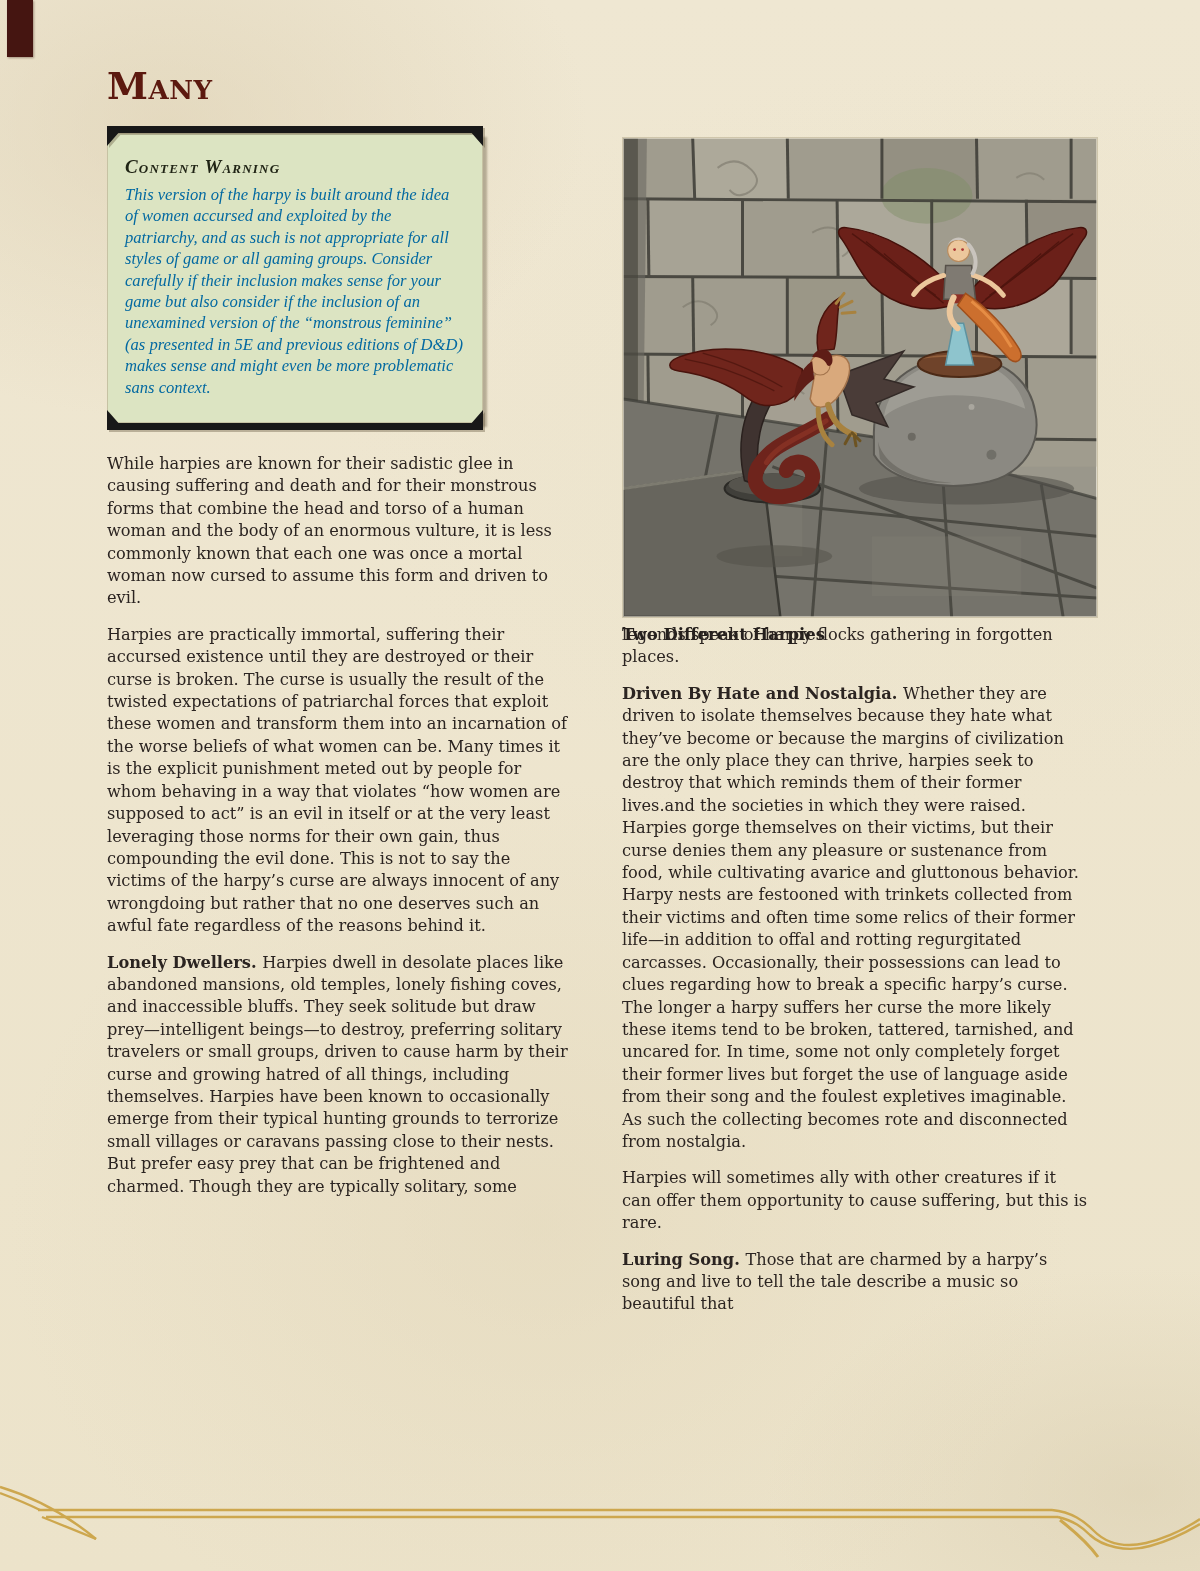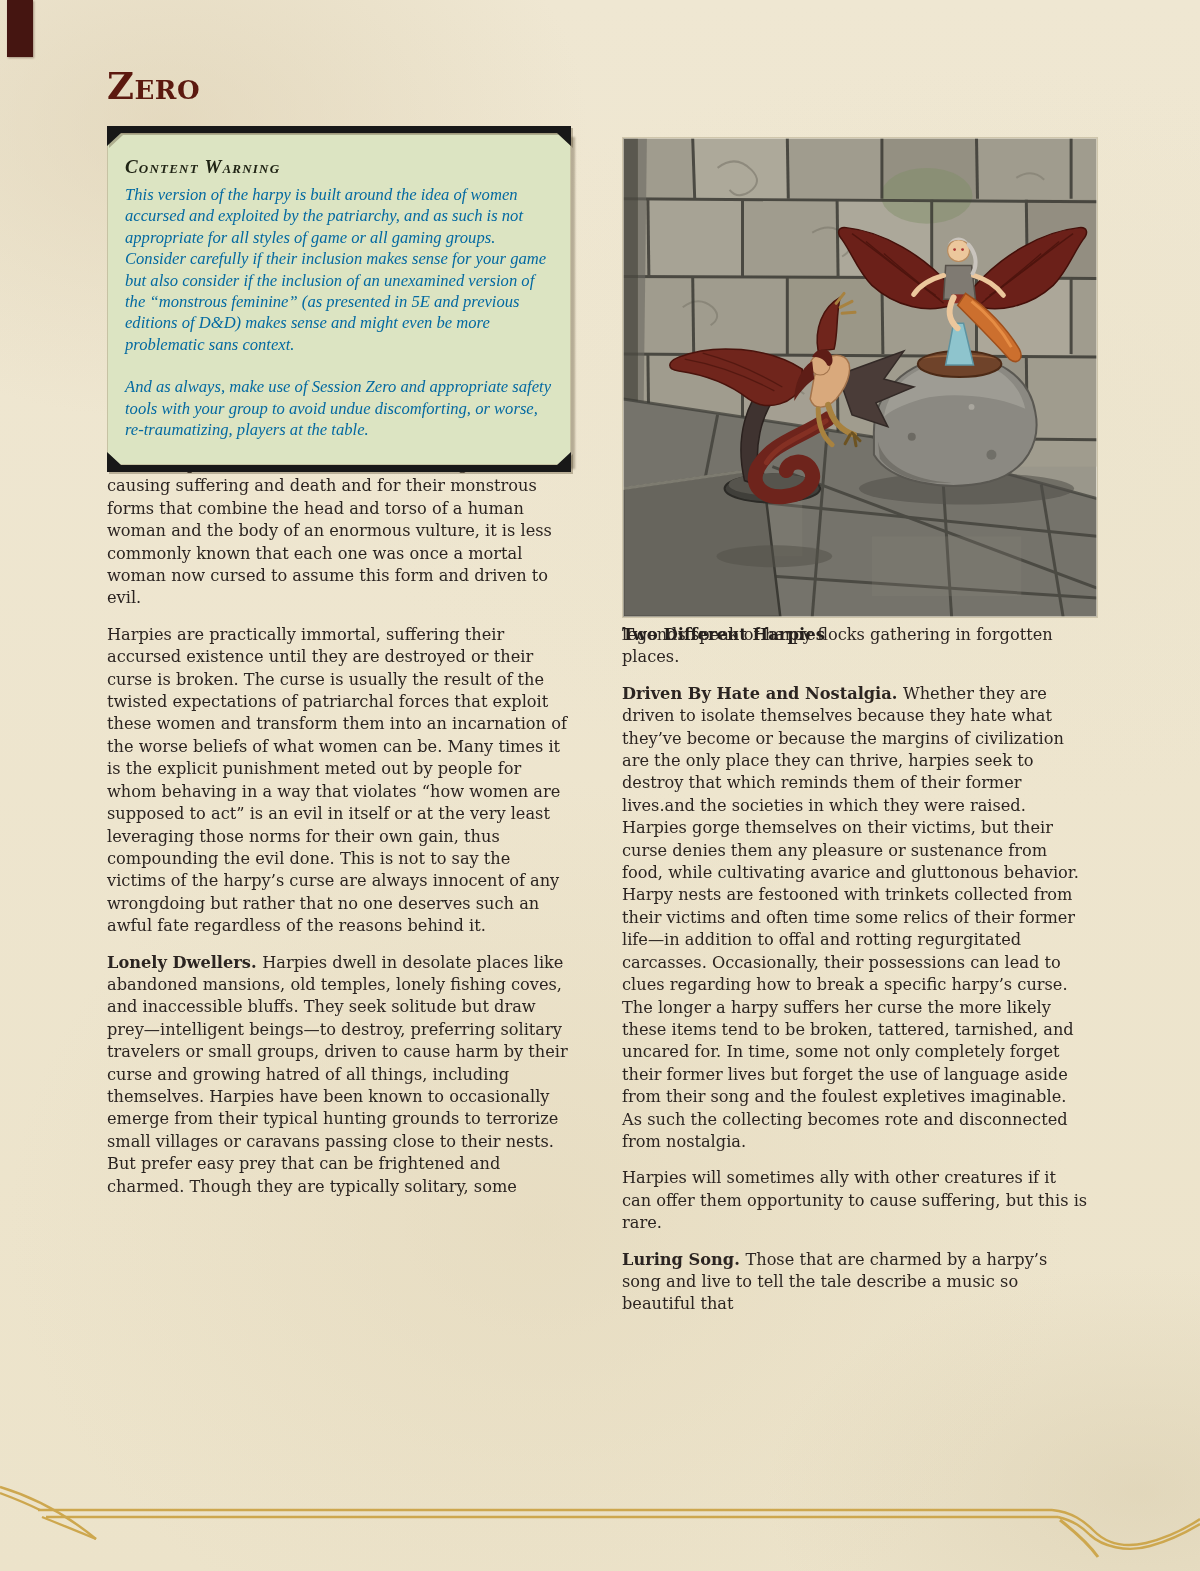--- a/index.html
+++ b/index.html
@@ -17,21 +17,21 @@
   [data-name]{box-sizing:border-box;}
 
   .corner-tab{position:absolute;left:7px;top:0;width:26px;height:57px;background:#451511;
     box-shadow:1px 1px 2px rgba(60,30,20,.4);}
 
   .page-title{position:absolute;left:107px;top:66px;margin:0;
     font-family:"DejaVu Serif", serif;font-variant:small-caps;font-weight:700;
     font-size:37px;line-height:1.1;letter-spacing:.5px;color:#5c190f;}
 
   
-  .callout{position:absolute;left:107px;top:126px;width:464px;}
+  .callout{position:absolute;left:107px;top:126px;width:376px;}
   .banner{display:block;width:100%;height:20px;position:relative;z-index:3;
     filter:drop-shadow(2px 2px 0 rgba(100,88,60,.38));}
   .callout-body{
     position:relative;z-index:1;margin:-13px 0;
     background:#dce4c2;border:1px solid #c6c2a3;
     box-shadow:4px 4px 2px rgba(104,94,68,.42);
     padding:22px 17px 24px 17px;}
   .callout-heading{margin:0 0 6px 0;
     font-family:"Liberation Serif", serif;font-style:italic;font-variant:small-caps;
     font-weight:700;font-size:19px;letter-spacing:1.2px;color:#202415;}
@@ -55,30 +55,29 @@
   .figcap{margin:7px 0 0 0;font-weight:700;font-size:16.5px;color:#241f1c;}
 
   
   .flourish{position:absolute;left:0;top:1483px;width:1200px;height:80px;}
 </style>
 </head>
 <body data-name="page">
 
 <div class="corner-tab" data-name="page-corner-tab"></div>
 
-<h1 class="page-title" data-name="page-title">Zero</h1>
+<h1 class="page-title" data-name="page-title">Many</h1>
 
 <div class="callout" data-name="content-warning-callout">
   <svg class="banner" data-name="callout-top-banner" viewBox="0 0 464 20" preserveAspectRatio="none">
     <path d="M0,20 L0,0 L464,0 L464,20 L450,7 L14,7 Z" fill="#181818"></path>
   </svg>
   <div class="callout-body" data-name="content-warning-body">
     <h2 class="callout-heading" data-name="content-warning-heading">Content Warning</h2>
     <p data-name="content-warning-paragraph">This version of the harpy is built around the idea of women accursed and exploited by the patriarchy, and as such is not appropriate for all styles of game or all gaming groups. Consider carefully if their inclusion makes sense for your game but also consider if the inclusion of an unexamined version of the “monstrous feminine” (as presented in 5E and previous editions of D&amp;D) makes sense and might even be more problematic sans context.</p>
-    <p data-name="content-warning-paragraph">And as always, make use of Session Zero and appropriate safety tools with your group to avoid undue discomforting, or worse, re-traumatizing, players at the table.</p>
   </div>
   <svg class="banner" data-name="callout-bottom-banner" viewBox="0 0 464 20" preserveAspectRatio="none">
     <path d="M0,0 L14,13 L450,13 L464,0 L464,20 L0,20 Z" fill="#181818"></path>
   </svg>
 </div>
 
 <div class="col col-left" data-name="left-column">
   <p data-name="body-paragraph"><b data-name="paragraph-lead"></b><span data-name="paragraph-text">While harpies are known for their sadistic glee in causing suffering and death and for their monstrous forms that combine the head and torso of a human woman and the body of an enormous vulture, it is less commonly known that each one was once a mortal woman now cursed to assume this form and driven to evil.</span></p>
   <p data-name="body-paragraph"><b data-name="paragraph-lead"></b><span data-name="paragraph-text">Harpies are practically immortal, suffering their accursed existence until they are destroyed or their curse is broken. The curse is usually the result of the twisted expectations of patriarchal forces that exploit these women and transform them into an incarnation of the worse beliefs of what women can be. Many times it is the explicit punishment meted out by people for whom behaving in a way that violates “how women are supposed to act” is an evil in itself or at the very least leveraging those norms for their own gain, thus compounding the evil done. This is not to say the victims of the harpy’s curse are always innocent of any wrongdoing but rather that no one deserves such an awful fate regardless of the reasons behind it.</span></p>
   <p data-name="body-paragraph"><b data-name="paragraph-lead">Lonely Dwellers. </b><span data-name="paragraph-text">Harpies dwell in desolate places like abandoned mansions, old temples, lonely fishing coves, and inaccessible bluffs. They seek solitude but draw prey—intelligent beings—to destroy, preferring solitary travelers or small groups, driven to cause harm by their curse and growing hatred of all things, including themselves. Harpies have been known to occasionally emerge from their typical hunting grounds to terrorize small villages or caravans passing close to their nests. But prefer easy prey that can be frightened and charmed. Though they are typically solitary, some</span></p>

